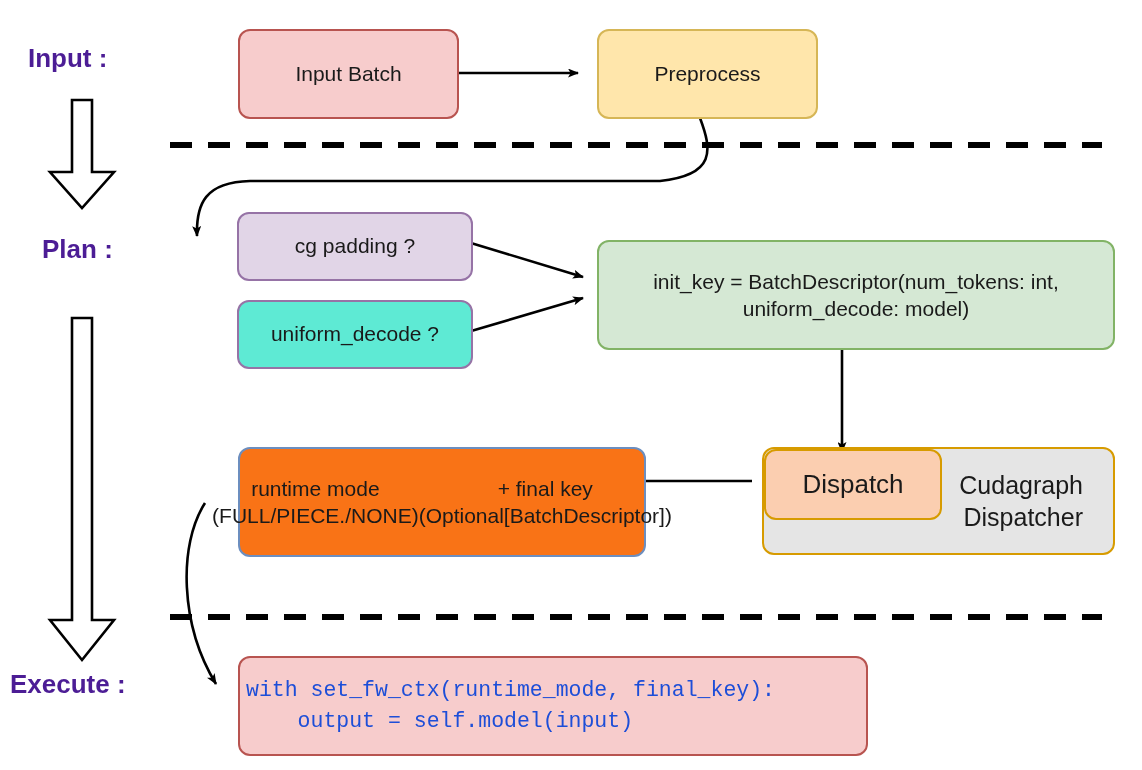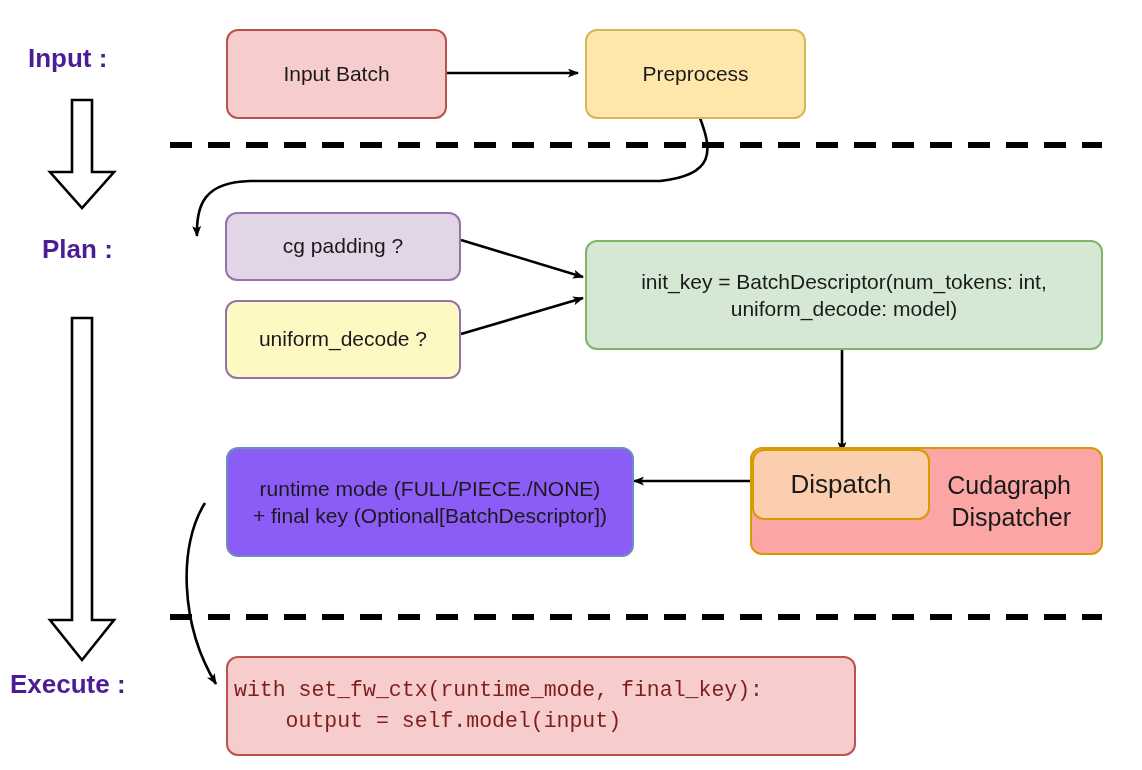--- a/index.html
+++ b/index.html
@@ -36,30 +36,31 @@
     border-style: solid;
     display: flex;
     align-items: center;
     justify-content: center;
     text-align: center;
     font-family: "Liberation Sans", sans-serif;
     font-size: 21px;
     color: #1a1a1a;
     line-height: 1.25;
     padding: 4px 20px;
+    margin-left: 12px;
   }
   .node .txt { display: block; }
   .node-code {
     font-family: "Liberation Mono", monospace;
     font-size: 21.5px;
     justify-content: flex-start;
     text-align: left;
     white-space: pre;
     line-height: 1.45;
-    color: #7f1d1d;
+    color: #1d4ed8;
     padding-left: 6px;
   }
   .node-label-2line { line-height: 1.3; }
 </style>
 </head>
 <body>
 
 <svg id="canvas" viewBox="0 0 1142 770" xmlns="http://www.w3.org/2000/svg">
   <defs>
     <marker id="arrowhead" markerWidth="11" markerHeight="9" refX="10" refY="4.5" orient="auto" markerUnits="userSpaceOnUse">
@@ -98,35 +99,35 @@
 </div>
 
 <div class="node" style="left:585px; top:29px; width:221px; height:90px; background:#ffe6ab; border-color:#d6b656;">
   <span class="txt">Preprocess</span>
 </div>
 
 <div class="node" style="left:225px; top:212px; width:236px; height:69px; background:#e1d5e7; border-color:#9673a6;">
   <span class="txt">cg padding ?</span>
 </div>
 
-<div class="node" style="left:225px; top:300px; width:236px; height:79px; background:#fef9c3; border-color:#9673a6;">
+<div class="node" style="left:225px; top:300px; width:236px; height:69px; background:#5eead4; border-color:#9673a6;">
   <span class="txt">uniform_decode ?</span>
 </div>
 
 <div class="node node-label-2line" style="left:585px; top:240px; width:518px; height:110px; background:#d5e8d4; border-color:#82b366; flex-direction:column;">
   <span class="txt">init_key = BatchDescriptor(num_tokens: int,</span>
   <span class="txt">uniform_decode: model)</span>
 </div>
 
-<div class="node node-label-2line" style="left:226px; top:447px; width:408px; height:110px; background:#8b5cf6; border-color:#6c8ebf; flex-direction:column;">
+<div class="node node-label-2line" style="left:226px; top:447px; width:408px; height:110px; background:#f97316; border-color:#6c8ebf; ">
   <span class="txt">runtime mode (FULL/PIECE./NONE)</span>
   <span class="txt">+ final key (Optional[BatchDescriptor])</span>
 </div>
 
-<div class="node node-label-2line" style="left:750px; top:447px; width:353px; height:108px; background:#fca5a5; border-color:#d79b00;
+<div class="node node-label-2line" style="left:750px; top:447px; width:353px; height:108px; background:#e5e5e5; border-color:#d79b00;
             flex-direction:column; justify-content:center; align-items:flex-end; padding-right:30px; font-size:25px;">
   <span class="txt">Cudagraph</span>
   <span class="txt">Dispatcher</span>
 </div>
 
 <div class="node" style="left:752px; top:449px; width:178px; height:71px; background:#fbceb0; border-color:#d79b00; font-size:26px;">
   <span class="txt">Dispatch</span>
 </div>
 
 <div class="node node-code" style="left:226px; top:656px; width:630px; height:100px; background:#f7cccc; border-color:#b85450;

